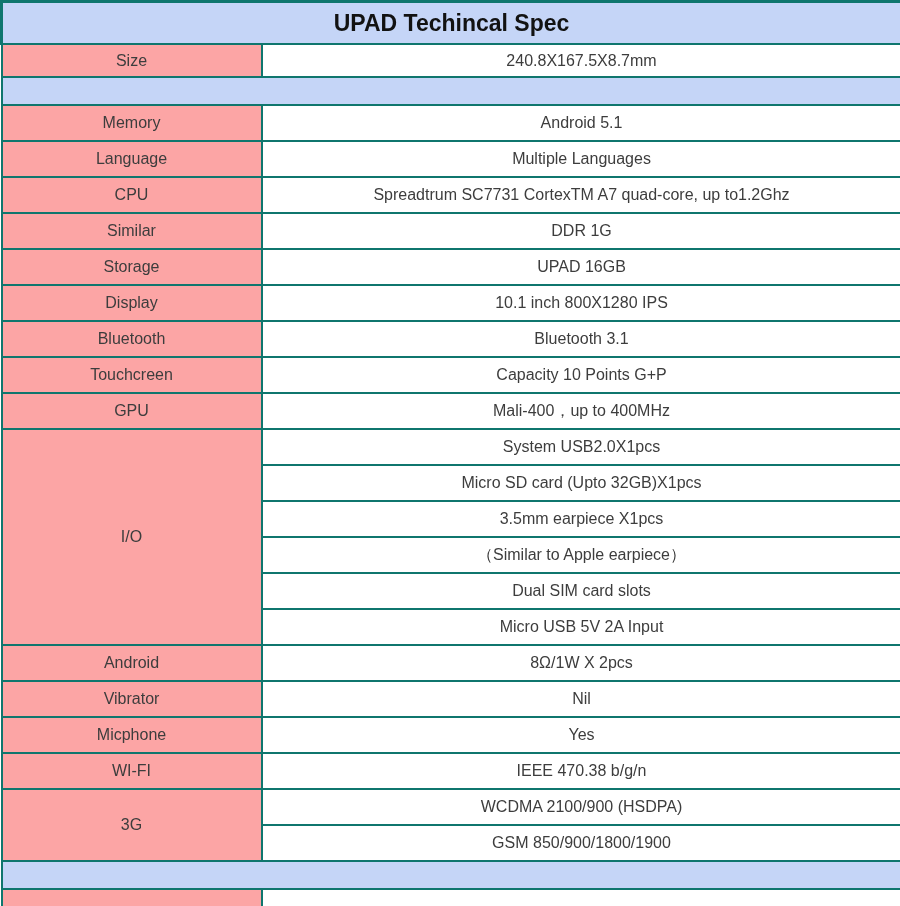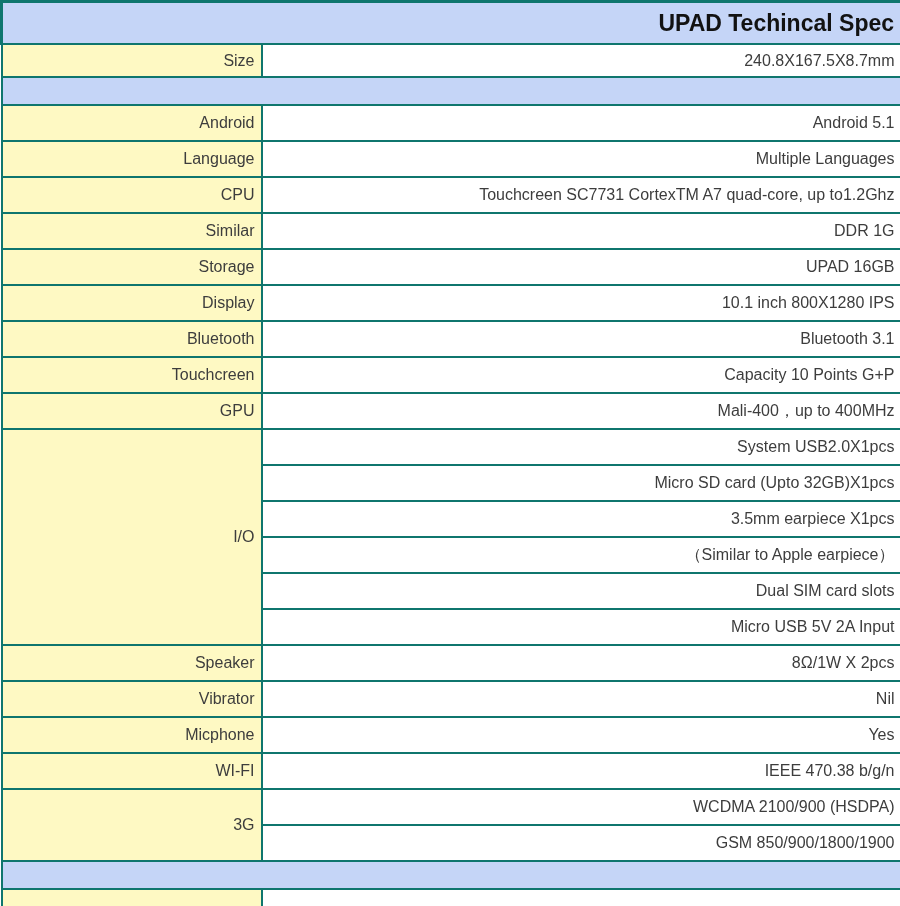--- a/index.html
+++ b/index.html
@@ -14,37 +14,37 @@
     font-family: "Liberation Sans", "DejaVu Sans", sans-serif;
   }
   table.spec {
     border-collapse: collapse;
     width: 900px;
     table-layout: fixed;
   }
   table.spec td {
     border: 2px solid #0f766e;
     padding: 0 6px;
-    text-align: right;
+    text-align: center;
     vertical-align: middle;
     font-size: 16px;
     color: #3d3d3d;
     overflow: hidden;
     white-space: nowrap;
   }
   tr.title-row td {
     background: #c5d5f7;
     height: 40px;
     font-size: 23px;
     font-weight: bold;
     color: #121212;
     border-width: 3px 3px 2px 3px;
   }
   td.label-cell {
-    background: #fef9c3;
+    background: #fca5a5;
   }
   td.value-cell {
     background: #ffffff;
   }
   tr.size-row td { height: 31px; }
   tr.spec-row td { height: 34px; }
   tr.separator-row td {
     background: #c5d5f7;
     height: 26px;
   }
@@ -65,30 +65,30 @@
       <td colspan="2">UPAD Techincal Spec</td>
     </tr>
   <tr class="size-row">
         <td class="label-cell edge-left">Size</td>
         <td class="value-cell edge-right">240.8X167.5X8.7mm</td>
       </tr>
       <tr class="separator-row">
         <td class="edge-left edge-right" colspan="2"></td>
       </tr>
       <tr class="spec-row">
-        <td class="label-cell edge-left">Android</td>
+        <td class="label-cell edge-left">Memory</td>
         <td class="value-cell edge-right">Android 5.1</td>
       </tr>
       <tr class="spec-row">
         <td class="label-cell edge-left">Language</td>
         <td class="value-cell edge-right">Multiple Languages</td>
       </tr>
       <tr class="spec-row">
         <td class="label-cell edge-left">CPU</td>
-        <td class="value-cell edge-right">Touchcreen SC7731 CortexTM A7 quad-core, up to1.2Ghz</td>
+        <td class="value-cell edge-right">Spreadtrum SC7731 CortexTM A7 quad-core, up to1.2Ghz</td>
       </tr>
       <tr class="spec-row">
         <td class="label-cell edge-left">Similar</td>
         <td class="value-cell edge-right">DDR 1G</td>
       </tr>
       <tr class="spec-row">
         <td class="label-cell edge-left">Storage</td>
         <td class="value-cell edge-right">UPAD 16GB</td>
       </tr>
       <tr class="spec-row">
@@ -120,21 +120,21 @@
       <tr class="spec-row">
         <td class="value-cell edge-right">（Similar to Apple earpiece）</td>
       </tr>
       <tr class="spec-row">
         <td class="value-cell edge-right">Dual SIM card slots</td>
       </tr>
       <tr class="spec-row">
         <td class="value-cell edge-right">Micro USB 5V 2A Input</td>
       </tr>
       <tr class="spec-row">
-        <td class="label-cell edge-left">Speaker</td>
+        <td class="label-cell edge-left">Android</td>
         <td class="value-cell edge-right">8Ω/1W X 2pcs</td>
       </tr>
       <tr class="spec-row">
         <td class="label-cell edge-left">Vibrator</td>
         <td class="value-cell edge-right">Nil</td>
       </tr>
       <tr class="spec-row">
         <td class="label-cell edge-left">Micphone</td>
         <td class="value-cell edge-right">Yes</td>
       </tr>

